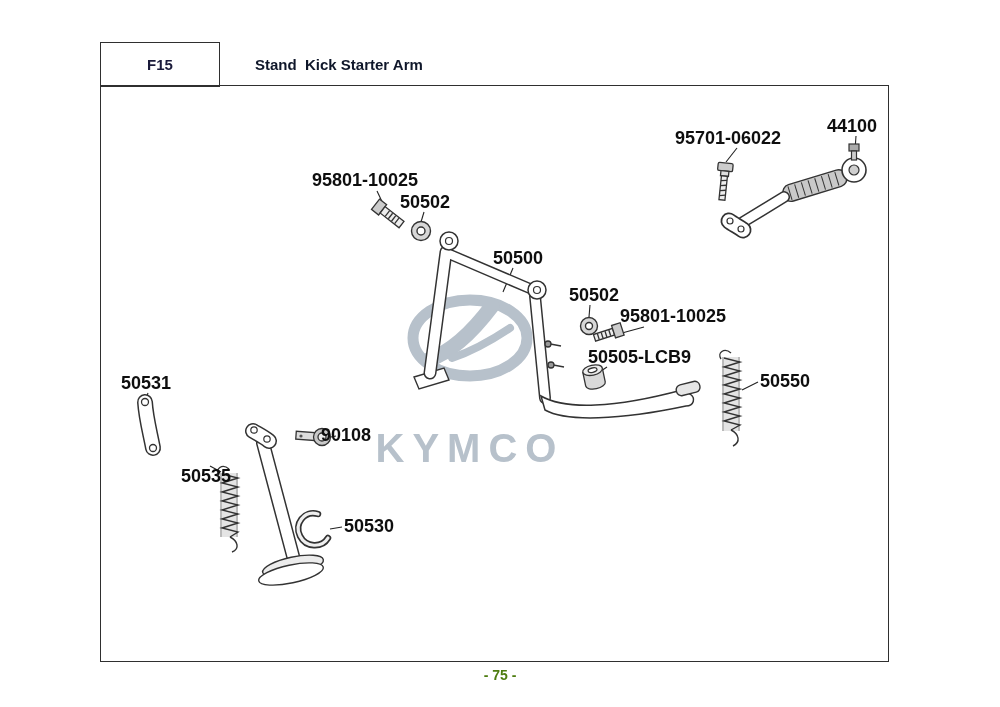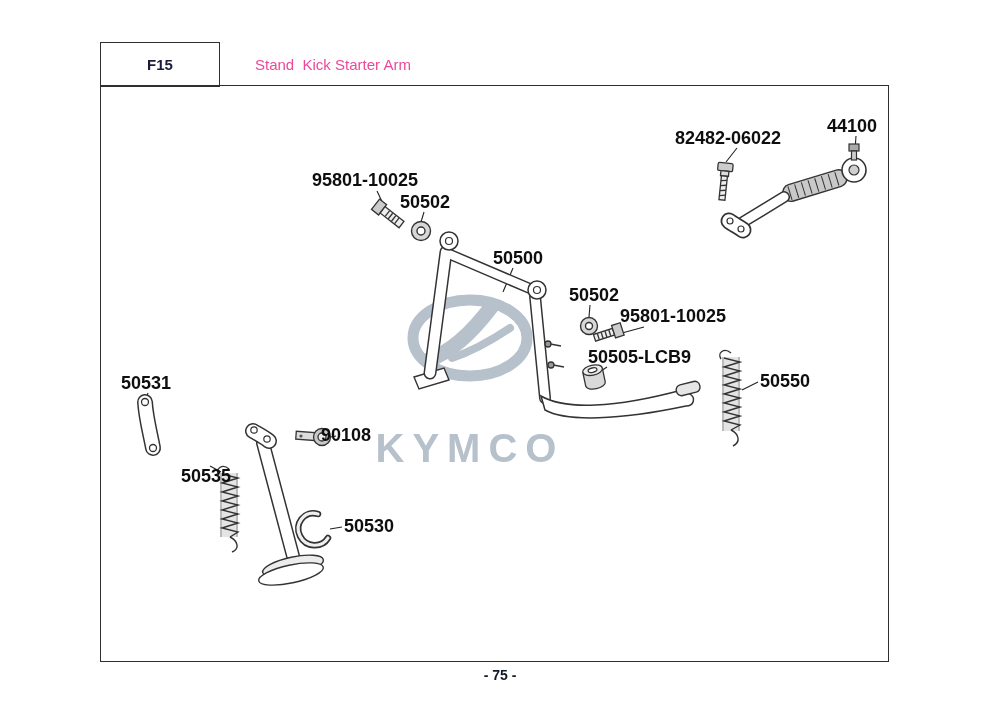--- a/index.html
+++ b/index.html
@@ -3,24 +3,24 @@
 <meta charset="utf-8">
 <style>
   html,body{margin:0;padding:0;background:#fff;}
   .page{position:relative;width:1000px;height:707px;background:#fff;overflow:hidden;
         font-family:"Liberation Sans",sans-serif;color:#111;}
   .frame{position:absolute;left:100px;top:85px;width:789px;height:577px;
          border:1.5px solid #2f2f2f;box-sizing:border-box;}
   .code-box{position:absolute;left:100px;top:42px;width:120px;height:45px;
             border:1.5px solid #2f2f2f;box-sizing:border-box;display:flex;
             align-items:center;justify-content:center;font-weight:bold;font-size:15px;color:#1a1a3a;}
-  .title{position:absolute;left:255px;top:56px;font-weight:normal;font-size:15px;
-         color:#ec4899;white-space:pre;}
+  .title{position:absolute;left:255px;top:56px;font-weight:bold;font-size:15px;
+         color:#0f172a;white-space:pre;}
   .footer{position:absolute;left:0;top:667px;width:100%;text-align:center;
-          font-weight:bold;font-size:14px;color:#0f172a;}
+          font-weight:bold;font-size:14px;color:#4d7c0f;}
   .part-label{position:absolute;font-weight:bold;font-size:18px;color:#0e0e0e;white-space:nowrap;}
   svg.canvas{position:absolute;left:0;top:0;}
   svg text{font-family:"Liberation Sans",sans-serif;}
 </style>
 </head>
 <body>
 
 <div class="page">
 
   <div class="frame"></div>
@@ -197,21 +197,21 @@
   </div>
   <div class="title">Stand  Kick Starter Arm</div>
 
   <div class="part-label" style="left:312px;top:170px">95801-10025</div>
   <div class="part-label" style="left:400px;top:192px">50502</div>
   <div class="part-label" style="left:493px;top:248px">50500</div>
   <div class="part-label" style="left:569px;top:285px">50502</div>
   <div class="part-label" style="left:620px;top:306px">95801-10025</div>
   <div class="part-label" style="left:588px;top:347px">50505-LCB9</div>
   <div class="part-label" style="left:760px;top:371px">50550</div>
-  <div class="part-label" style="left:675px;top:128px">82482-06022</div>
+  <div class="part-label" style="left:675px;top:128px">95701-06022</div>
   <div class="part-label" style="left:827px;top:116px">44100</div>
   <div class="part-label" style="left:121px;top:373px">50531</div>
   <div class="part-label" style="left:321px;top:425px">90108</div>
   <div class="part-label" style="left:181px;top:466px">50535</div>
   <div class="part-label" style="left:344px;top:516px">50530</div>
 
   <div class="footer">- 75 -</div>
 
 </div>
 

